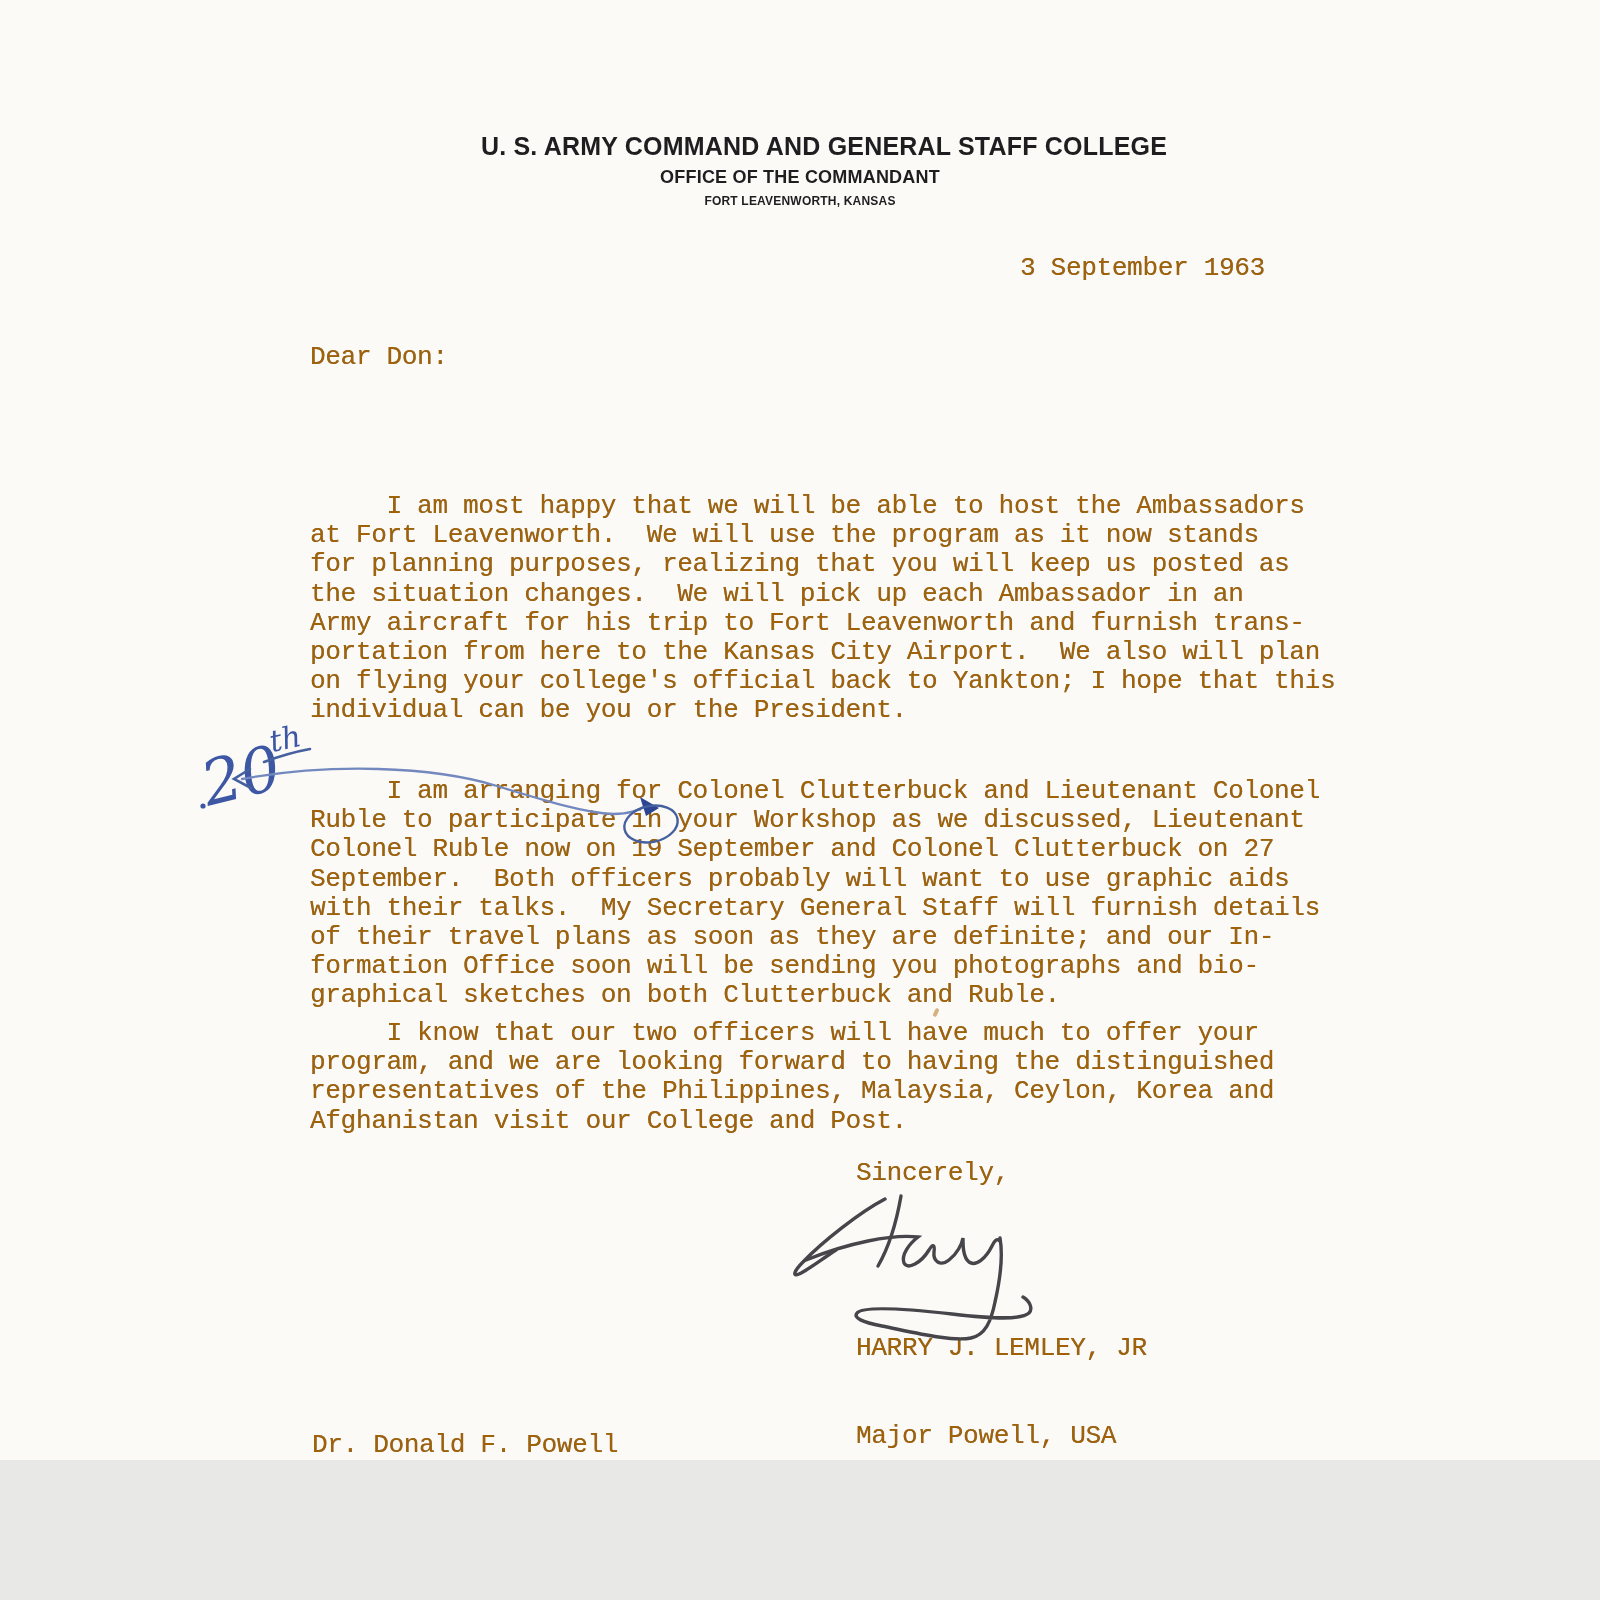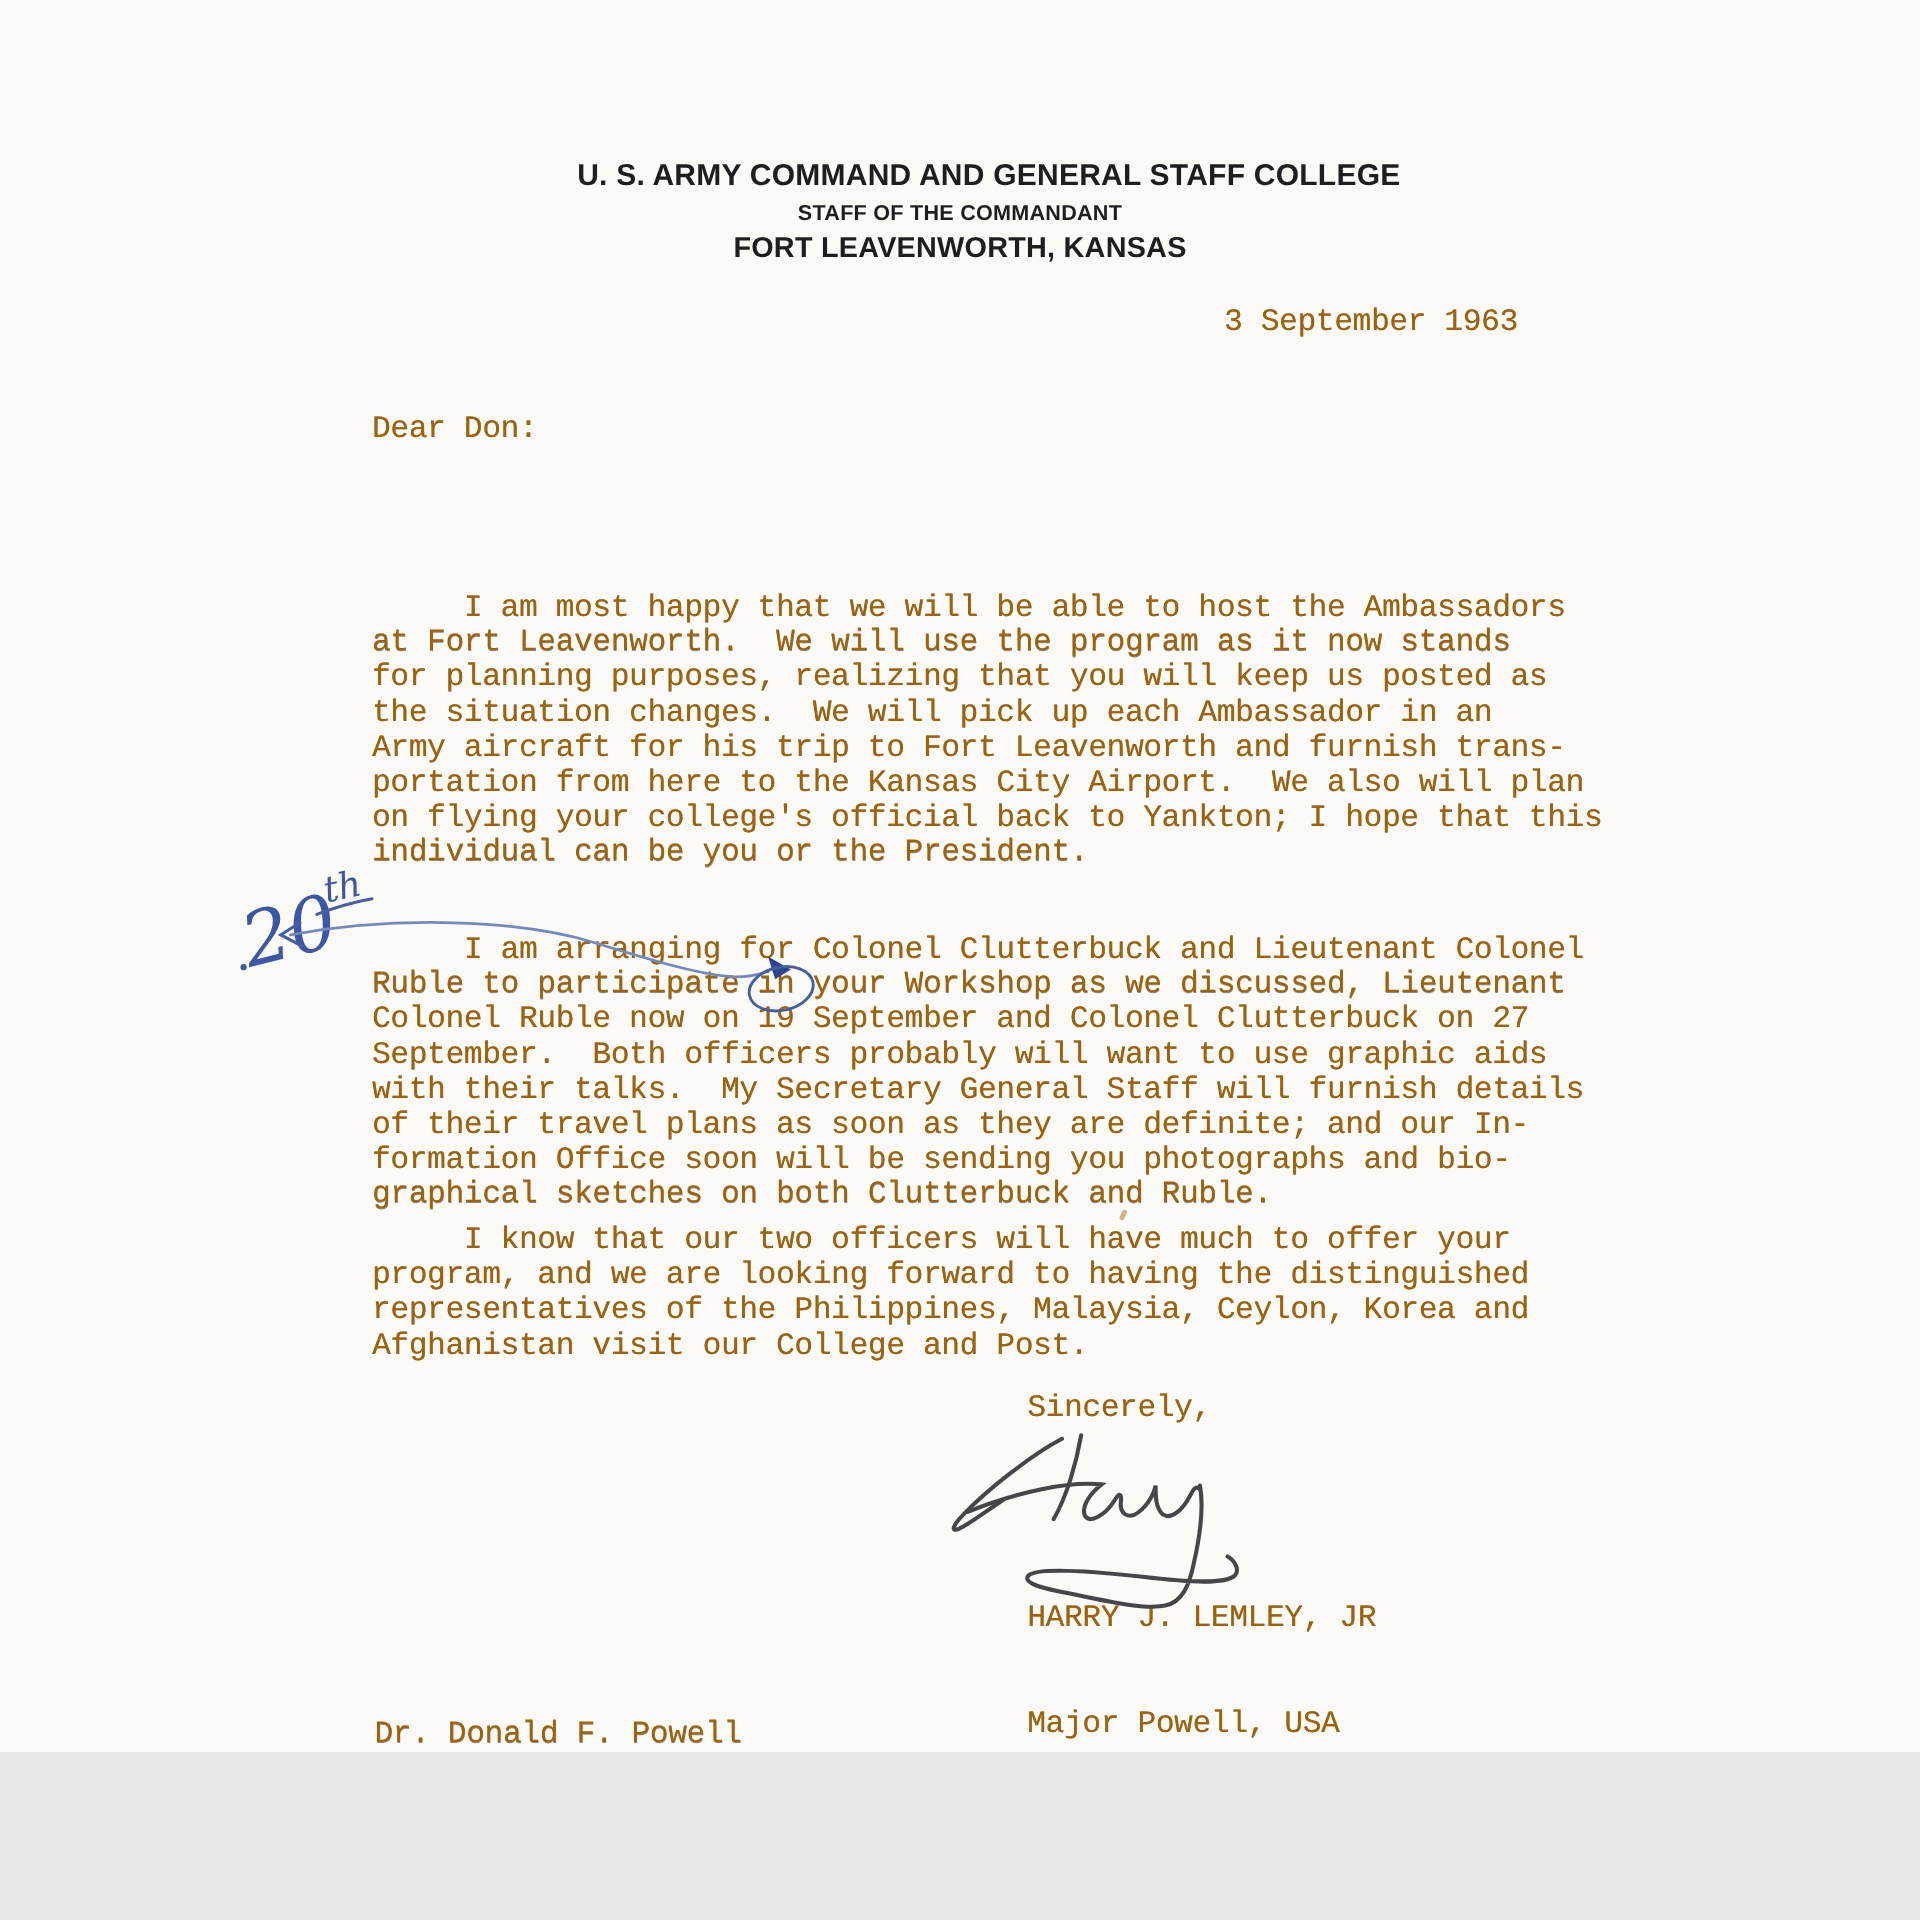--- a/index.html
+++ b/index.html
@@ -16,21 +16,21 @@
     text-shadow:0.2px 0.2px 0.5px rgba(46,46,51,0.55);
   }
   
   .letterhead{
     position:absolute;left:0;width:100%;text-align:center;
     font-family:"Liberation Sans",sans-serif;font-weight:bold;
     color:#1e1e21;line-height:1;letter-spacing:0.2px;
   }
   #lh1{top:134px;font-size:25px;padding-left:24px;}
   #lh2{top:168px;font-size:18px;}
-  #lh3{top:195px;font-size:24px;}
+  #lh3{top:195px;font-size:12px;}
 
   #date-line{left:1020px;top:254px;}
   #salutation{left:310px;top:343px;}
   #p1{left:310px;top:401px;}
   #p2{left:310px;top:492px;}
   #p3{left:310px;top:753px;margin-top:24px;}
   #p4{left:310px;top:1019px;}
   #valediction{left:856px;top:1159px;}
   #typed-sig{left:856px;top:1276px;font-family:Liberation Mono, monospace;}
   #recipient{left:312px;top:1373px;}
@@ -46,21 +46,21 @@
   #edge4{left:1130px;top:1587px;width:260px;height:3px;opacity:.18;}
   #speck{position:absolute;left:934px;top:1008px;width:4px;height:9px;background:#c08030;
          opacity:.6;border-radius:2px;transform:rotate(24deg);}
 </style>
 </head>
 <body>
 
 <div id="page">
 
   <div class="letterhead" id="lh1">U. S. ARMY COMMAND AND GENERAL STAFF COLLEGE</div>
-  <div class="letterhead" id="lh2">STAFF OF THE COMMANDANT</div>
+  <div class="letterhead" id="lh2">OFFICE OF THE COMMANDANT</div>
   <div class="letterhead" id="lh3">FORT LEAVENWORTH, KANSAS</div>
 
   <div class="mono" id="date-line">3 September 1963</div>
   <div class="mono" id="salutation">Dear Don:</div>
   <div class="mono" id="p2">     I am most happy that we will be able to host the Ambassadors
 at Fort Leavenworth.  We will use the program as it now stands
 for planning purposes, realizing that you will keep us posted as
 the situation changes.  We will pick up each Ambassador in an
 Army aircraft for his trip to Fort Leavenworth and furnish trans-
 portation from here to the Kansas City Airport.  We also will plan

